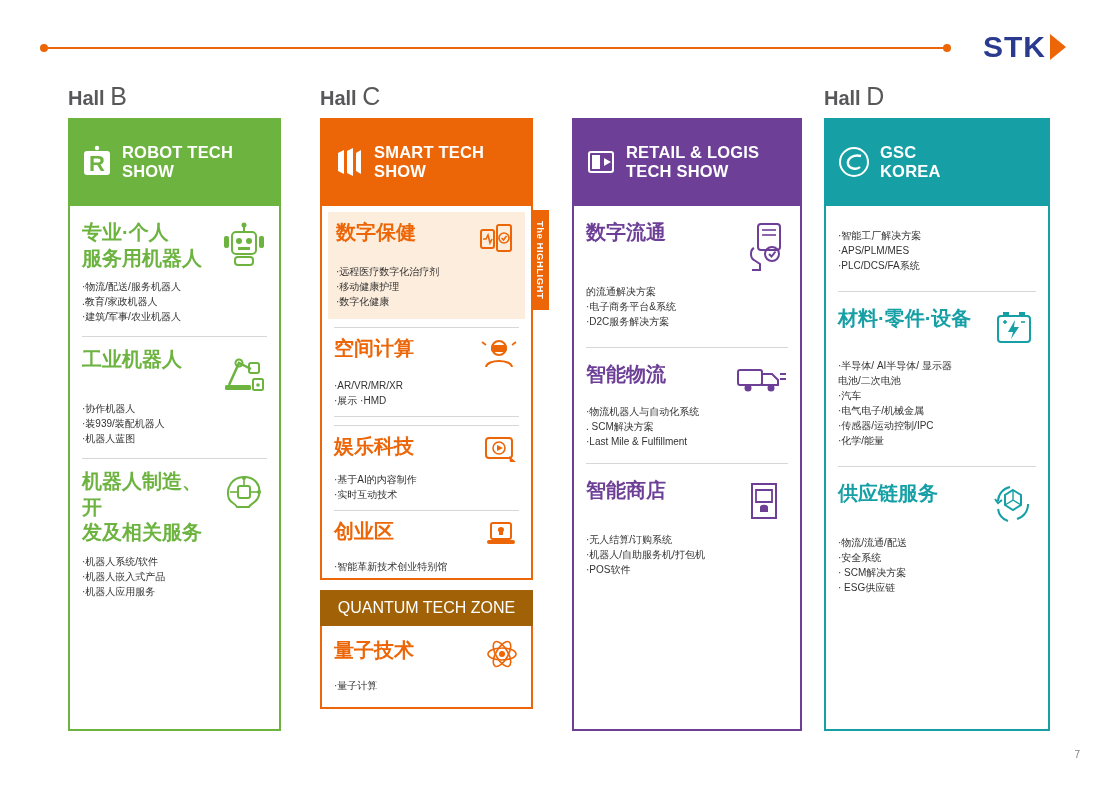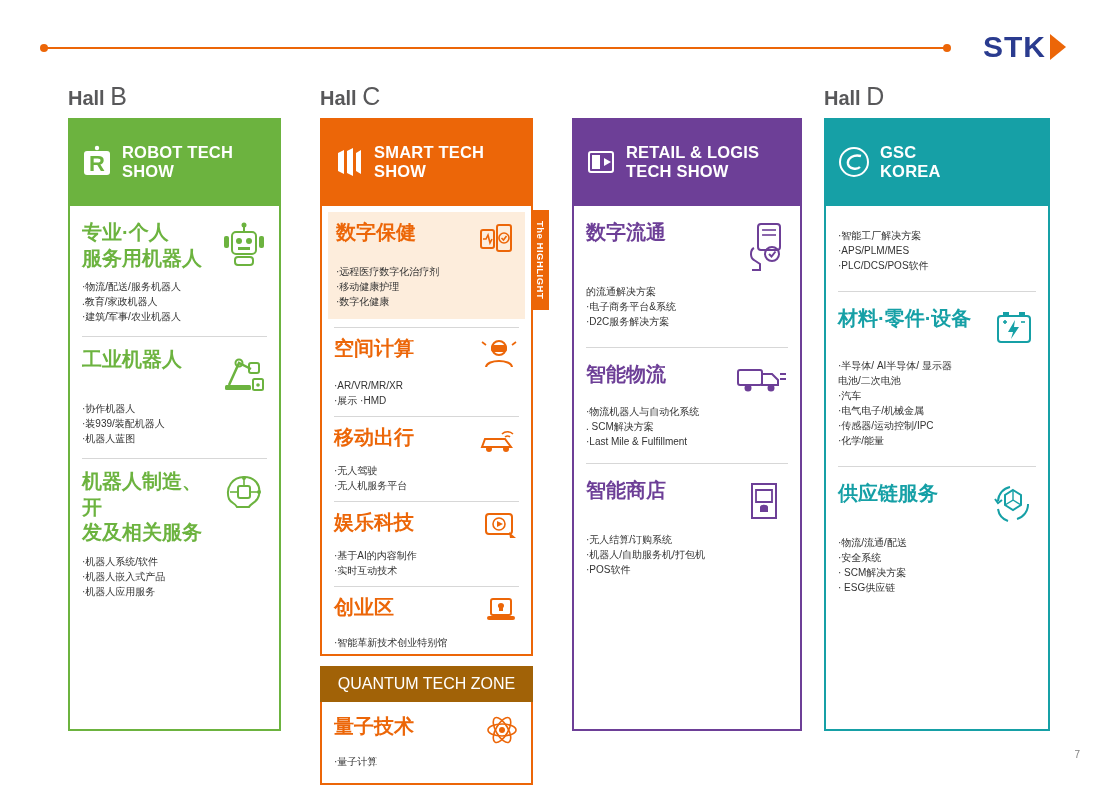--- a/index.html
+++ b/index.html
@@ -291,38 +291,20 @@
           </span>
         </div>
         <ul class="bullets">
           <li>·AR/VR/MR/XR</li>
           <li>·展示          ·HMD</li>
         </ul>
       </div>
 
       <hr class="hr" style="margin:8px 0 8px">
 
-      <div class="section">
-        <div class="sec-head">
-          <div class="sec-title">移动出行</div>
-          <span class="icon-box">
-            <svg width="42" height="30" viewBox="0 0 42 30">
-              <path d="M5 22 L8 14 L28 14 L34 22 Z" fill="none" stroke="#ec6608" stroke-width="2"></path>
-              <circle cx="12" cy="24" r="3" fill="#ec6608"></circle>
-                <circle cx="29" cy="24" r="3" fill="#ec6608"></circle>
-              <path d="M25 9 A8 8 0 0 1 36 9" fill="none" stroke="#ec6608" stroke-width="1.6"></path>
-              <path d="M28 12 A4 4 0 0 1 33 12" fill="none" stroke="#ec6608" stroke-width="1.6"></path>
-            </svg>
-          </span>
-        </div>
-        <ul class="bullets">
-          <li>·无人驾驶</li>
-          <li>·无人机服务平台</li>
-        </ul>
-      </div>
 
       <hr class="hr" style="margin:8px 0 8px">
 
       <div class="section">
         <div class="sec-head">
           <div class="sec-title">娱乐科技</div>
           <span class="icon-box">
             <svg width="36" height="30" viewBox="0 0 36 30">
               <rect x="3" y="4" width="26" height="20" rx="3" fill="none" stroke="#ec6608" stroke-width="2"></rect>
               <circle cx="16" cy="14" r="6" fill="none" stroke="#ec6608" stroke-width="1.6"></circle>
@@ -472,21 +454,21 @@
         <div>GSC</div>
         <div>KOREA</div>
       </div>
     </div>
     <div class="col-body">
 
       <div class="section">
         <ul class="bullets">
           <li>·智能工厂解决方案</li>
           <li>·APS/PLM/MES</li>
-          <li>·PLC/DCS/POS软件</li>
+          <li>·PLC/DCS/FA系统</li>
         </ul>
       </div>
 
       <hr class="hr" style="margin:18px 0 14px">
 
       <div class="section">
         <div class="sec-head">
           <div class="sec-title">材料·零件·设备</div>
           <span class="icon-box">
             <svg width="44" height="44" viewBox="0 0 44 44">

